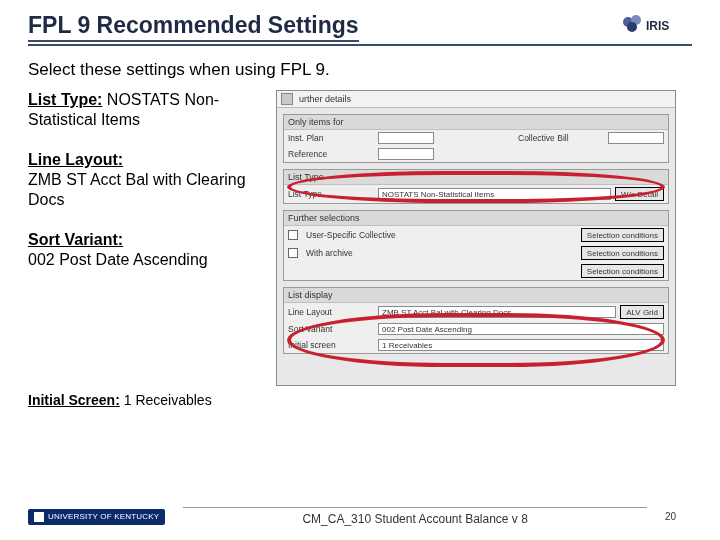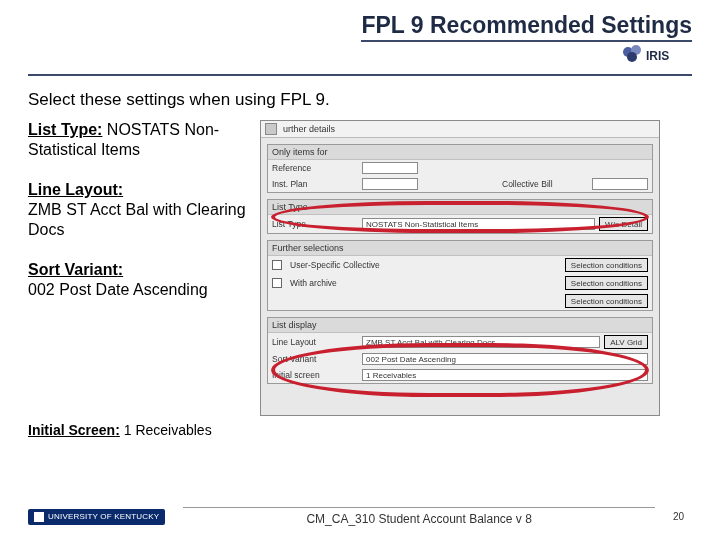--- a/index.html
+++ b/index.html
@@ -1,22 +1,22 @@
 <!DOCTYPE html>
 <html><head>
 <meta charset="utf-8">
 <style>
   * { box-sizing: border-box; margin: 0; padding: 0; }
   html, body { width: 720px; height: 540px; font-family: Verdana, Arial, sans-serif; background: #fff; color: #000; }
   .slide { position: relative; width: 720px; height: 540px; padding: 12px 28px 0 28px; }
-  .header { display: flex; justify-content: space-between; align-items: flex-end; border-bottom: 2px solid #3b4a6b; padding-bottom: 2px; flex-direction: column; }
+  .header { display: flex; justify-content: space-between; align-items: flex-end; border-bottom: 2px solid #3b4a6b; padding-bottom: 2px; }
   .title { font-size: 23px; font-weight: bold; color: #1f2a44; border-bottom: 2px solid #3b4a6b; display: inline-block; padding-bottom: 1px; }
   .iris-logo { width: 74px; height: 30px; }
   .subhead { font-size: 17px; margin: 14px 0 10px 0; }
-  .body-row { display: flex; gap: 12px; }
+  .body-row { display: flex; gap: 28px; }
   .left-col { width: 220px; }
   .setting-block { margin-bottom: 20px; font-size: 16px; line-height: 1.25; }
   .setting-label { font-weight: bold; text-decoration: underline; display: inline; }
   .setting-label::after { content: ":"; }
   .setting-value { display: inline; }
   .final-line { font-size: 14px; margin-top: 6px; }
   .final-label { font-weight: bold; text-decoration: underline; }
   .final-label::after { content: ":"; }
   .screenshot { position: relative; width: 400px; height: 296px; border: 1px solid #8a8a8a; background: #e8e8e8; font-size: 9px; color: #333; }
   .ss-top { background: #f2f2f2; border-bottom: 1px solid #bbb; padding: 2px 4px; display:flex; gap:6px; align-items:center; }
@@ -25,21 +25,21 @@
   .ss-panel-t { background: #dadada; padding: 2px 4px; border-bottom: 1px solid #c0c0c0; font-size: 9px; }
   .ss-row { display: flex; align-items: center; padding: 2px 4px; gap: 4px; font-size: 8.5px; }
   .ss-lbl { width: 86px; }
   .ss-fld { flex: 1; height: 12px; background: #fff; border: 1px solid #8a8a8a; padding: 0 3px; overflow: hidden; white-space: nowrap; font-size: 8px; line-height: 12px; }
   .ss-fld.sm { flex: 0 0 56px; }
   .ss-btn { height: 14px; padding: 0 5px; background: #e6e6e6; border: 1px solid #000000; font-size: 8px; display:flex; align-items:center; }
   .ss-chk { width: 10px; height: 10px; border: 1px solid #666; background: #fff; display:inline-block; vertical-align: middle; margin-right: 4px; }
   .ring { position: absolute; border: 4px solid #c8202f; border-radius: 50%; pointer-events: none; }
   .ring1 { left: 10px; top: 80px; width: 378px; height: 32px; border-radius: 50%/60%; }
   .ring2 { left: 10px; top: 222px; width: 378px; height: 54px; border-radius: 50%/60%; }
-  .footer { position: absolute; left: 0; right: 8px; bottom: 14px; padding: 0 28px; display: flex; align-items: center; justify-content: space-between; }
+  .footer { position: absolute; left: 0; right: 16px; bottom: 14px; padding: 0 28px; display: flex; align-items: center; justify-content: space-between; }
   .uk-chip { background: #0a2a6c; color: #fff; font-size: 8px; padding: 3px 6px; border-radius: 2px; letter-spacing: 0.2px; display:flex; align-items:center; gap:4px; }
   .uk-sq { width:10px; height:10px; background:#fff; display:inline-block; }
   .foot-mid { flex: 1; text-align: center; font-size: 12px; color: #333; border-top: 1px solid #999; margin: 0 18px; padding-top: 4px; }
   .pagenum { font-size: 10px; color: #333; }
 </style>
 </head>
 <body>
 
 <div class="slide">
 
@@ -78,28 +78,28 @@
 
     <div class="screenshot">
       <div class="ss-top">
         <span class="ss-icon"></span>
         <span>urther details</span>
       </div>
 
       <div class="ss-panel">
         <div class="ss-panel-t">Only items for</div>
         <div class="ss-row">
-          <span class="ss-lbl">Reference</span>
-          <span class="ss-fld sm"></span>
-        </div>
-        <div class="ss-row">
           <span class="ss-lbl">Inst. Plan</span>
           <span class="ss-fld sm"></span>
           <span style="flex:1"></span>
           <span class="ss-lbl">Collective Bill</span>
+          <span class="ss-fld sm"></span>
+        </div>
+        <div class="ss-row">
+          <span class="ss-lbl">Reference</span>
           <span class="ss-fld sm"></span>
         </div>
       </div>
 
       <div class="ss-panel">
         <div class="ss-panel-t">List Type</div>
         <div class="ss-row">
           <span class="ss-lbl">List Type</span>
           <span class="ss-fld">NOSTATS Non-Statistical Items</span>
           <span class="ss-btn">W/o Detail</span>

